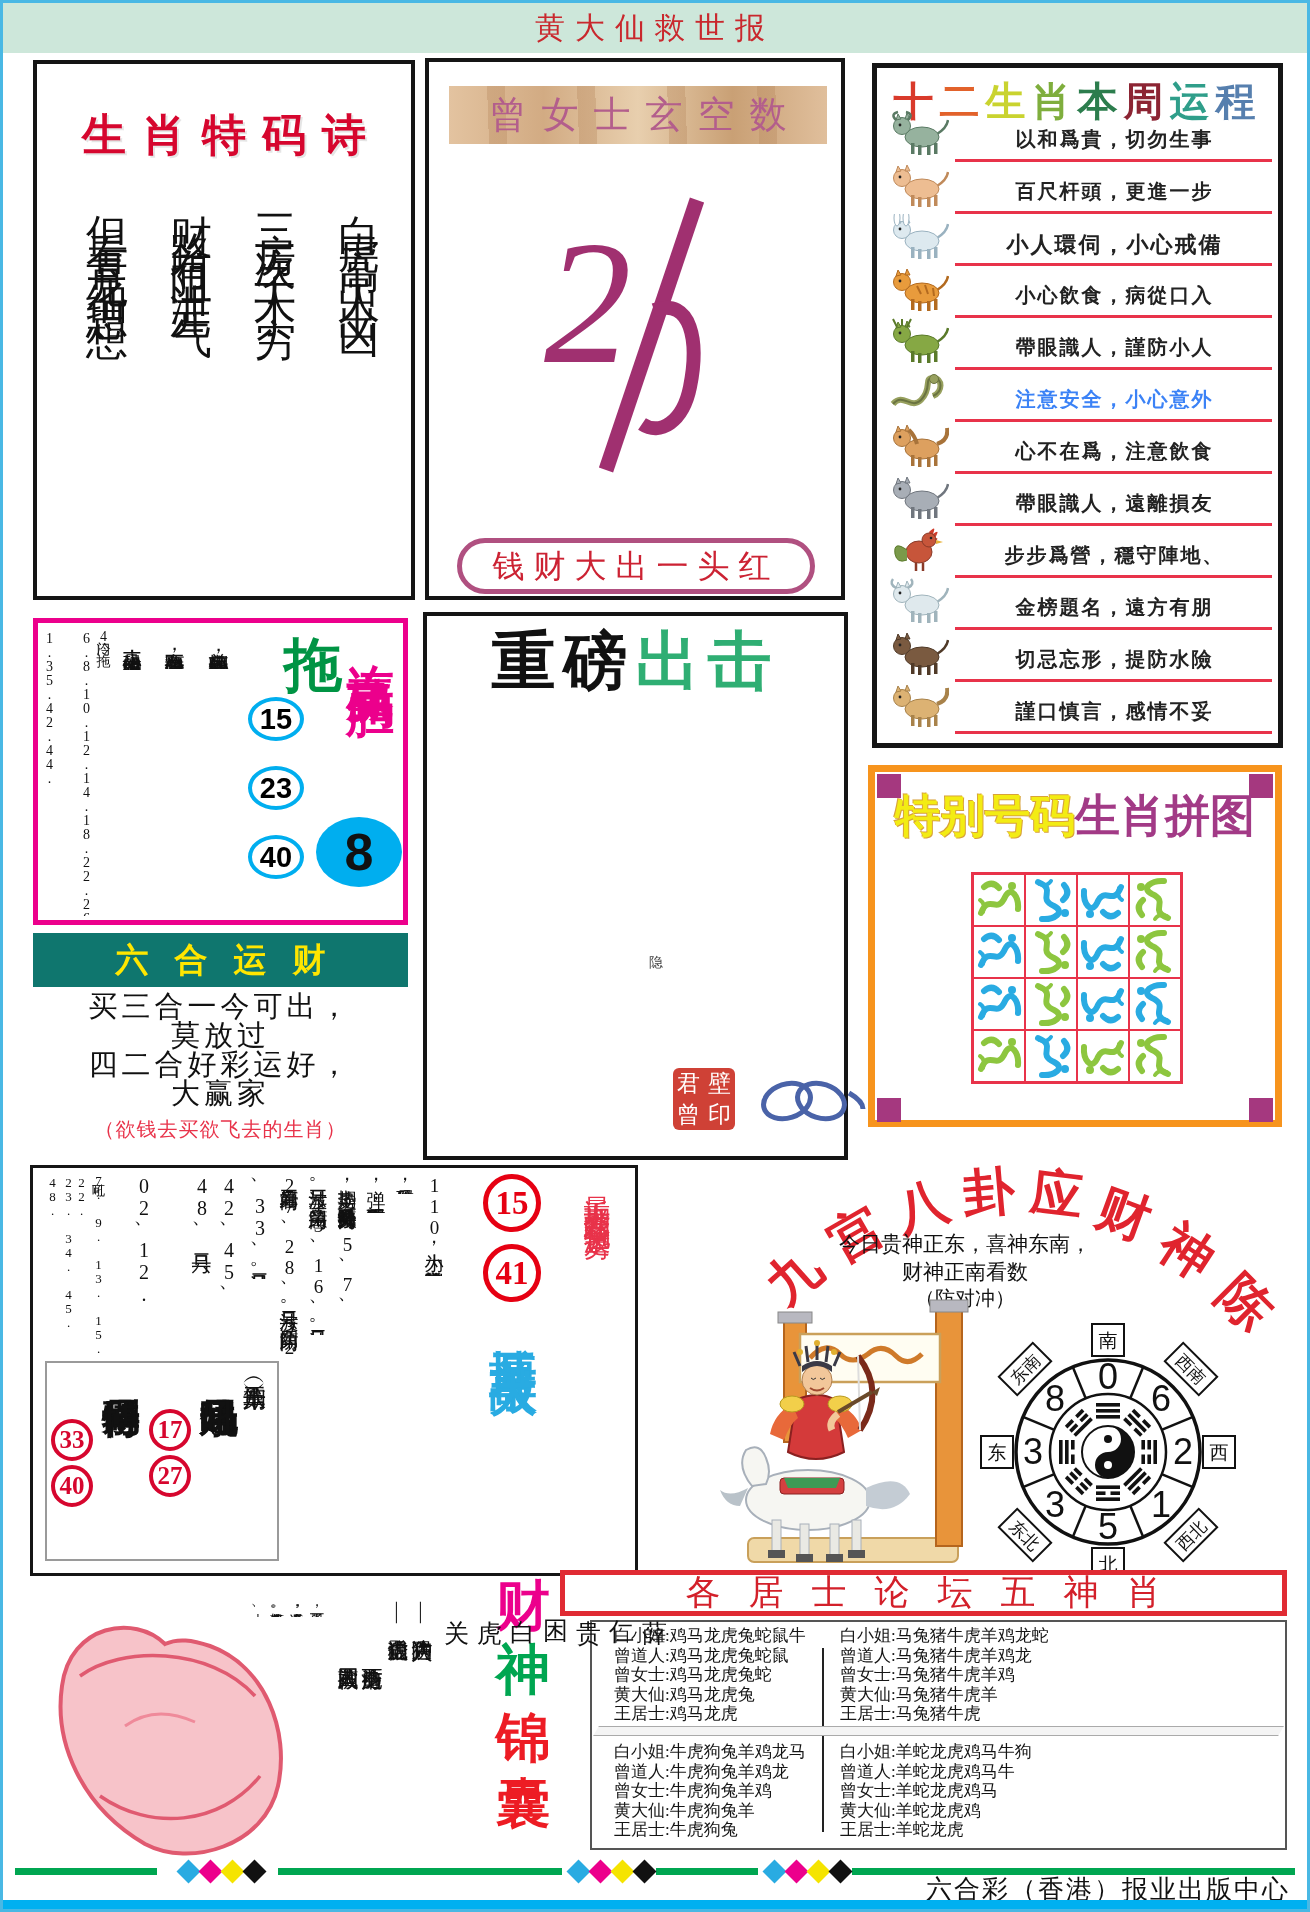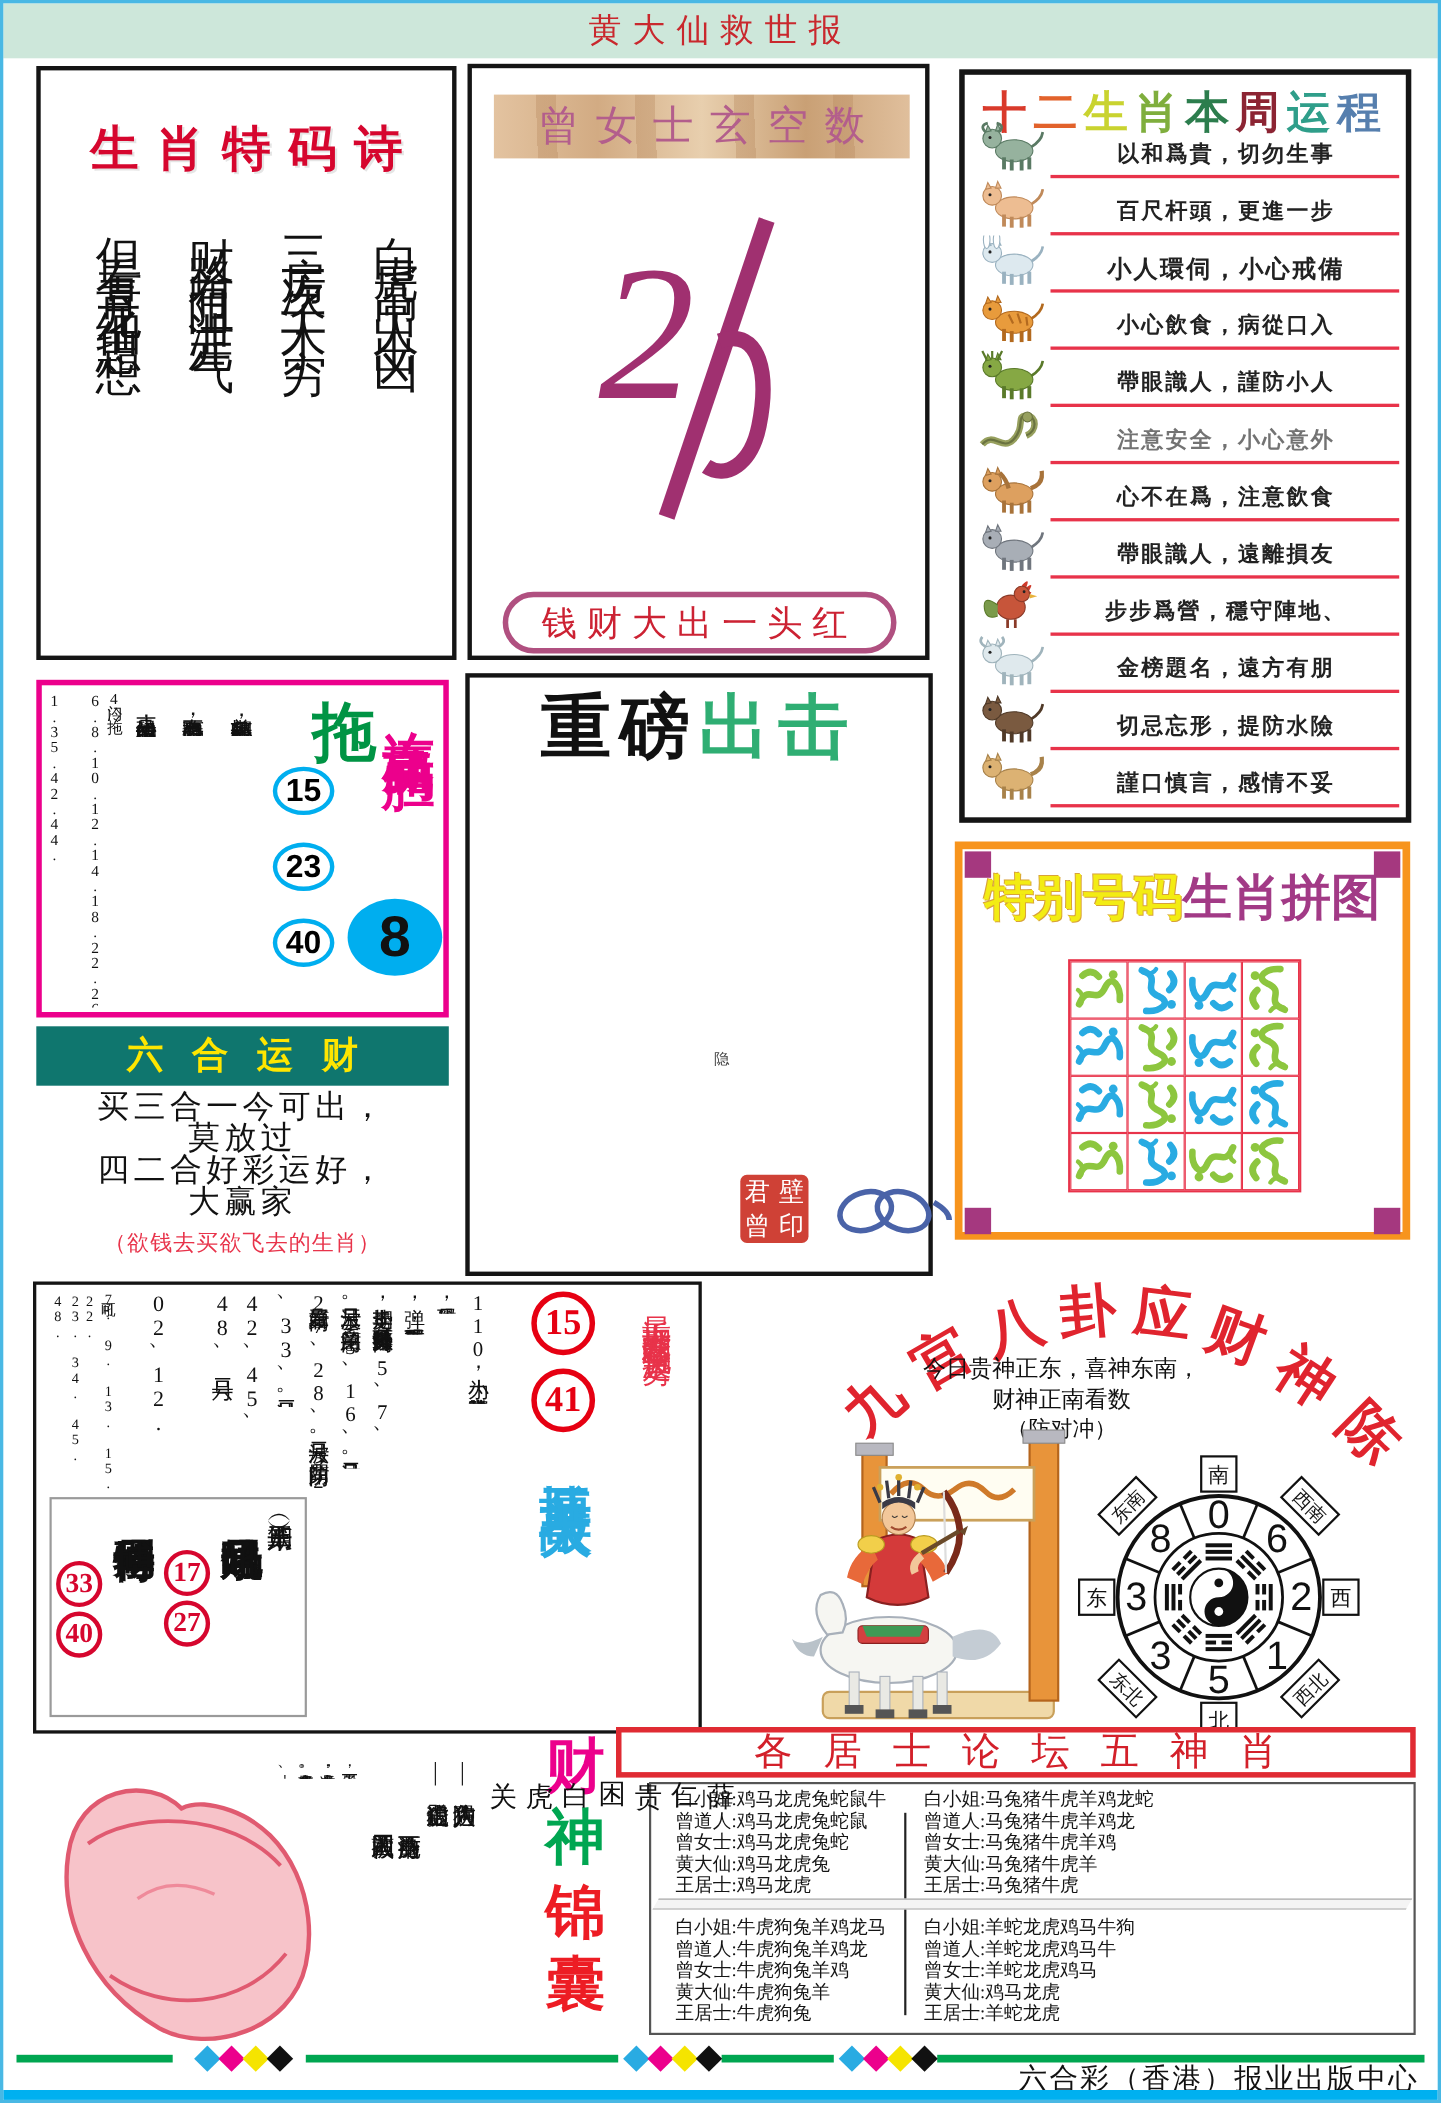--- a/index.html
+++ b/index.html
@@ -116,21 +116,21 @@
         <path d="M8,9 l-4,-8 M18,9 l4,-8 M13,8 l0,-7" fill="none" stroke="#5a7a2a" stroke-width="2"></path>
         <circle cx="11" cy="15" r="1.4" fill="#222"></circle>
       </svg></div>
     <div style="position: absolute; left: 84px; right: 10px; top: 266px; text-align: center; font-size: 20px; font-weight: 600; letter-spacing: 2px; color: rgb(34, 34, 34);">帶眼識人，謹防小人</div>
     <div style="position: absolute; left: 78px; right: 6px; top: 299px; height: 2.5px; background: rgb(232, 51, 74);"></div>
     <div style="position: absolute; left: 12px; top: 302px; width: 64px; height: 48px;"><svg width="60" height="46" viewBox="0 0 60 46">
         <path d="M4,34 C14,22 22,40 32,30 C44,18 34,8 44,8 C54,8 54,22 44,26" fill="none" stroke="#97a05e" stroke-width="6"></path>
         <path d="M4,34 C14,22 22,40 32,30 C44,18 34,8 44,8 C54,8 54,22 44,26" fill="none" stroke="#6a7340" stroke-width="2"></path>
         <circle cx="45" cy="9" r="4.5" fill="#97a05e" stroke="#6a7340"></circle>
       </svg></div>
-    <div style="position: absolute; left: 84px; right: 10px; top: 318px; text-align: center; font-size: 20px; font-weight: 600; letter-spacing: 2px; color: #737373;">注意安全，小心意外</div>
+    <div style="position: absolute; left: 84px; right: 10px; top: 318px; text-align: center; font-size: 20px; font-weight: 600; letter-spacing: 2px; color: #3b82f6;">注意安全，小心意外</div>
     <div style="position: absolute; left: 78px; right: 6px; top: 351px; height: 2.5px; background: rgb(232, 51, 74);"></div>
     <div style="position: absolute; left: 12px; top: 354px; width: 64px; height: 48px;"><svg width="60" height="46" viewBox="0 0 60 46">
         <path d="M48,22 q12,-4 10,-16" fill="none" stroke="#a8733a" stroke-width="4"></path>
         <ellipse cx="33" cy="27" rx="17" ry="10" fill="#dda05f" stroke="#a8733a"></ellipse>
         <rect x="22" y="33" width="3.5" height="11" fill="#a8733a"></rect>
         <rect x="29" y="35" width="3.5" height="10" fill="#a8733a"></rect>
         <rect x="38" y="35" width="3.5" height="10" fill="#a8733a"></rect>
         <rect x="45" y="33" width="3.5" height="11" fill="#a8733a"></rect>
         <circle cx="13" cy="16" r="8.5" fill="#dda05f" stroke="#a8733a"></circle>
         <path d="M7,10 l2,-6 3,5z M16,9 l2,-6 3,6z" fill="#dda05f" stroke="#a8733a" stroke-width="1"></path>
@@ -592,21 +592,21 @@
       <div style="white-space: nowrap;">白小姐:牛虎狗兔羊鸡龙马</div>
       <div style="white-space: nowrap;">曾道人:牛虎狗兔羊鸡龙</div>
       <div style="white-space: nowrap;">曾女士:牛虎狗兔羊鸡</div>
       <div style="white-space: nowrap;">黄大仙:牛虎狗兔羊</div>
       <div style="white-space: nowrap;">王居士:牛虎狗兔</div>
     </div>
     <div style="position: absolute; left: 248px; top: 120px; font-size: 17px; line-height: 19.5px; color: rgb(21, 21, 21);">
       <div style="white-space: nowrap;">白小姐:羊蛇龙虎鸡马牛狗</div>
       <div style="white-space: nowrap;">曾道人:羊蛇龙虎鸡马牛</div>
       <div style="white-space: nowrap;">曾女士:羊蛇龙虎鸡马</div>
-      <div style="white-space: nowrap;">黄大仙:鸡马龙虎</div>
+      <div style="white-space: nowrap;">黄大仙:羊蛇龙虎鸡</div>
       <div style="white-space: nowrap;">王居士:羊蛇龙虎</div>
     </div>
     <div style="position: absolute; left: 230px; top: 26px; width: 2px; height: 184px; background: rgb(34, 34, 34);"></div>
     <div style="position: absolute; left: 4px; right: 4px; top: 104px; height: 8px; background: rgb(244, 244, 244); border-top: 1.5px solid rgb(170, 170, 170); border-bottom: 1.5px solid rgb(170, 170, 170); transform: skewX(-30deg);"></div>
   </div>
 
 <div class="abs" id="caishen">
     <div style="position: absolute; left: 496px; top: 1570px; font-size: 54px; font-weight: bold; font-family: &quot;Liberation Sans&quot;, sans-serif; color: rgb(236, 0, 140);">财</div>
     <div style="position: absolute; left: 496px; top: 1634px; font-size: 54px; font-weight: bold; font-family: &quot;Liberation Sans&quot;, sans-serif; color: rgb(0, 166, 81);">神</div>
     <div style="position: absolute; left: 496px; top: 1702px; font-size: 54px; font-weight: bold; font-family: &quot;Liberation Sans&quot;, sans-serif; color: rgb(237, 28, 36);">锦</div>

